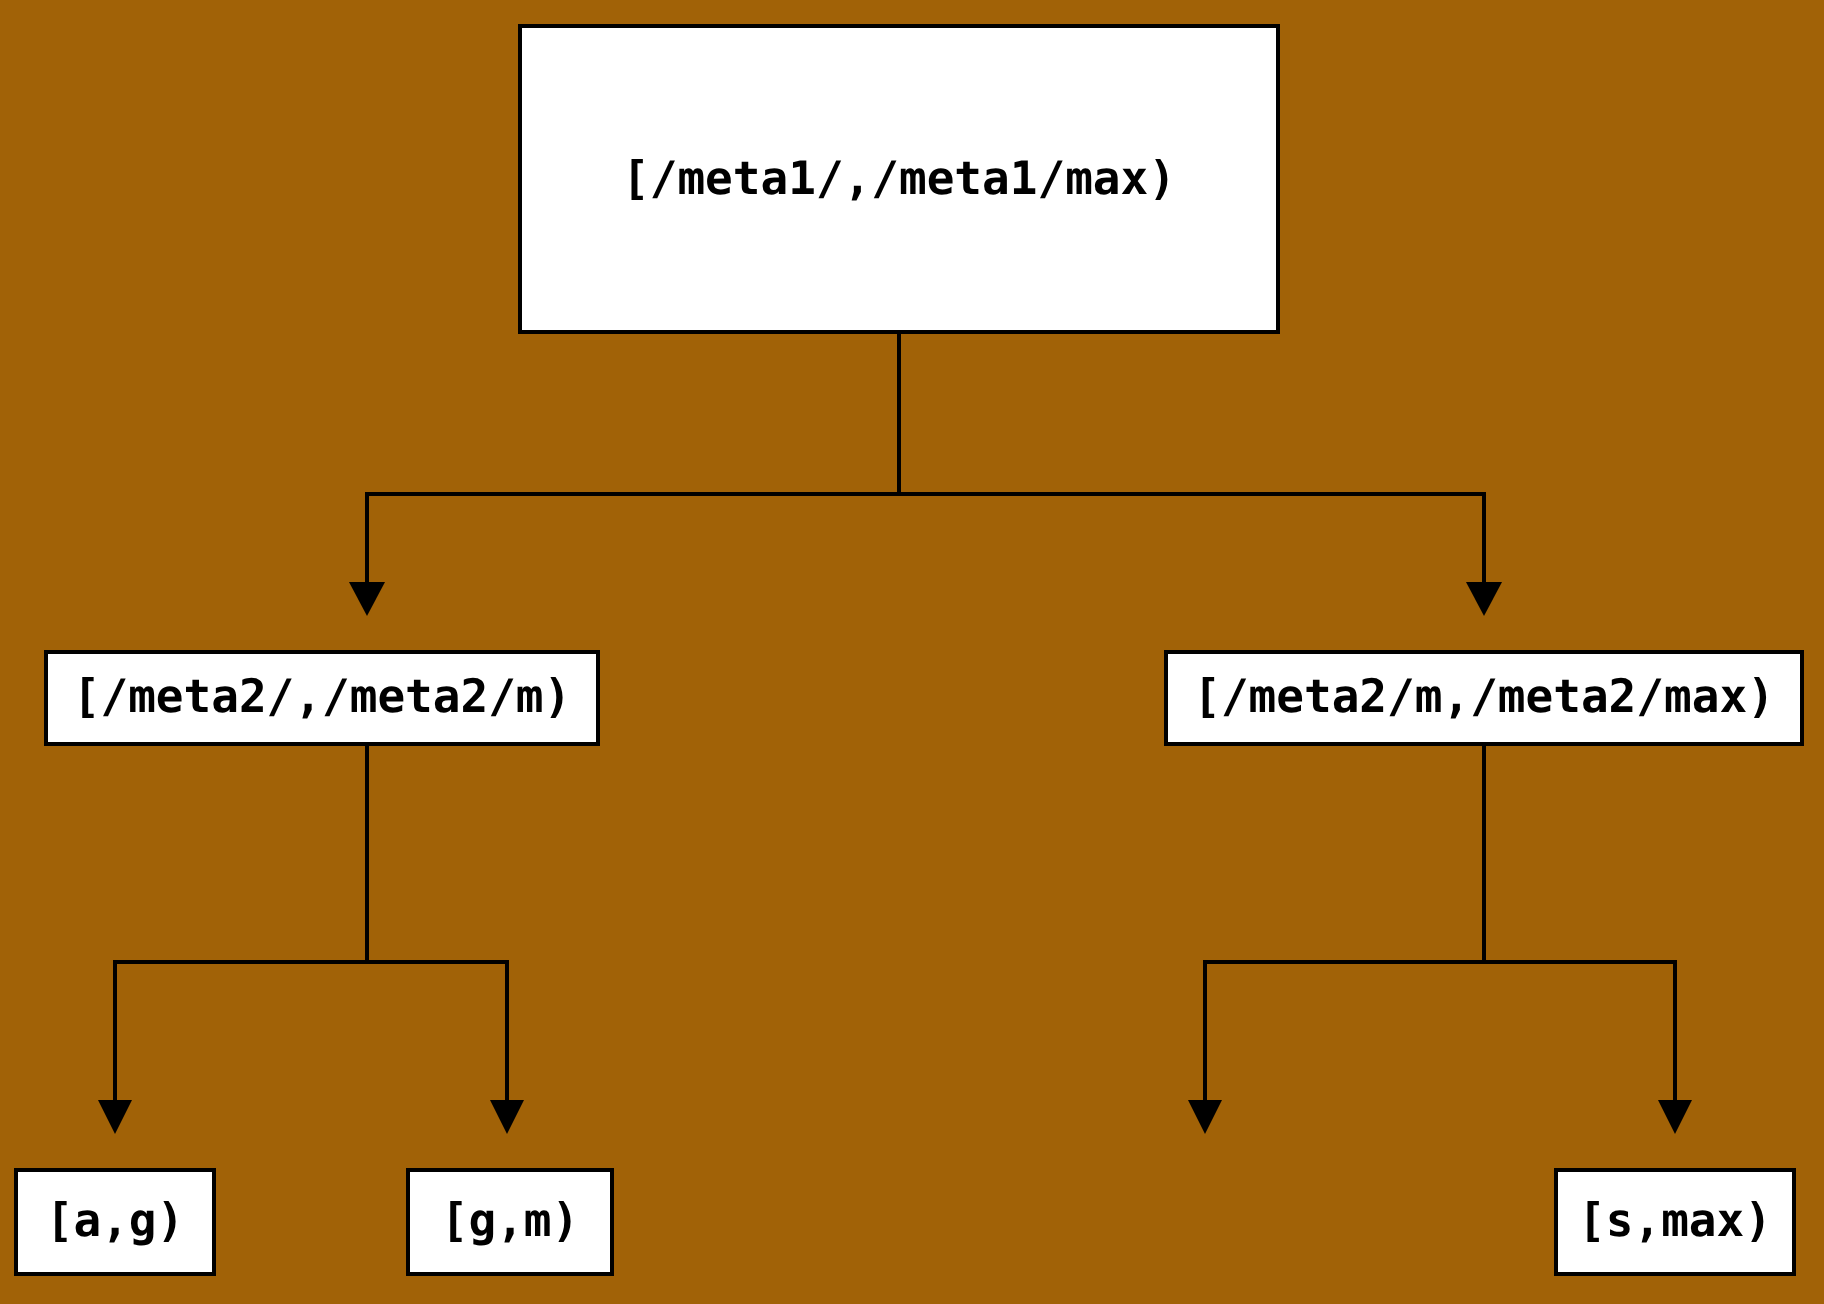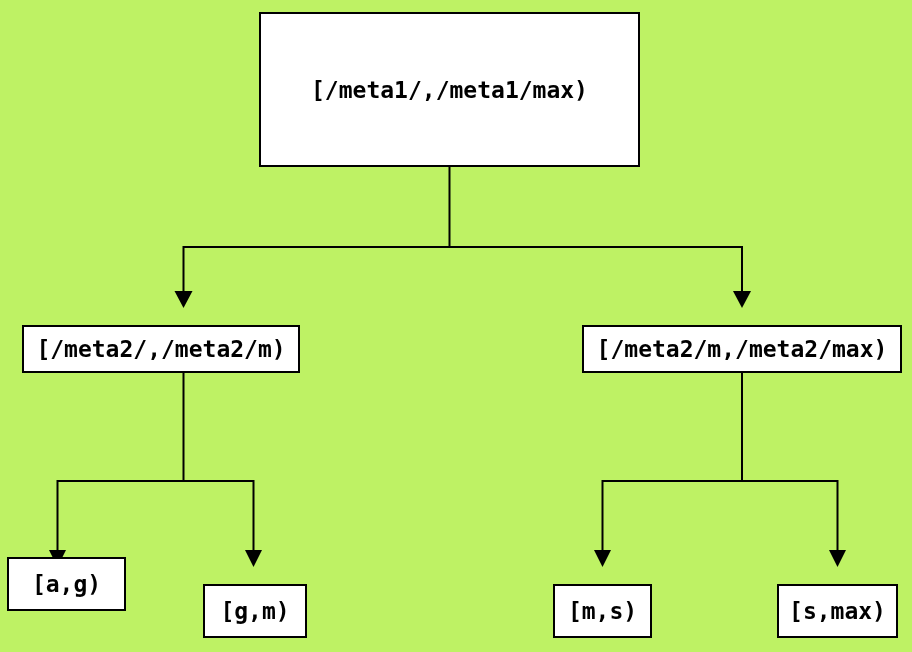--- a/index.html
+++ b/index.html
@@ -4,21 +4,21 @@
 <style>
   html, body {
     margin: 0;
     padding: 0;
     background: #ffffff;
   }
   .canvas {
     position: relative;
     width: 912px;
     height: 652px;
-    background: #bef264;
+    background: #a16207;
     overflow: hidden;
     font-family: "DejaVu Sans Mono", "Liberation Mono", monospace;
     text-align: center;
   }
   .edges {
     position: absolute;
     left: 0;
     top: 0;
     width: 912px;
     height: 652px;
@@ -32,21 +32,21 @@
     align-items: center;
     justify-content: center;
     font-size: 23px;
     font-weight: bold;
     color: #000000;
     white-space: nowrap;
   }
   .n-root  { left: 259px; top: 12px;  width: 381px; height: 155px; }
   .n-left  { left: 22px;  top: 325px; width: 278px; height: 48px; }
   .n-right { left: 582px; top: 325px; width: 320px; height: 48px; }
-  .n-ag    { left: 7px;   top: 557px; width: 119px; height: 54px; }
+  .n-ag    { left: 7px;   top: 584px; width: 101px; height: 54px; }
   .n-gm    { left: 203px; top: 584px; width: 104px; height: 54px; }
   .n-ms    { left: 553px; top: 584px; width: 99px;  height: 54px; }
   .n-smax  { left: 777px; top: 584px; width: 121px; height: 54px; }
 </style>
 </head>
 <body>
 
 <div class="canvas">
 
   <svg class="edges" width="912" height="652" viewBox="0 0 912 652" xmlns="http://www.w3.org/2000/svg">
@@ -98,21 +98,18 @@
   </div>
 
   <div class="node n-ag">
     <span>[a,g)</span>
   </div>
 
   <div class="node n-gm">
     <span>[g,m)</span>
   </div>
 
-  <div class="node n-ms">
-    <span>[m,s)</span>
-  </div>
 
   <div class="node n-smax">
     <span>[s,max)</span>
   </div>
 
 </div>
 
 </body></html>

